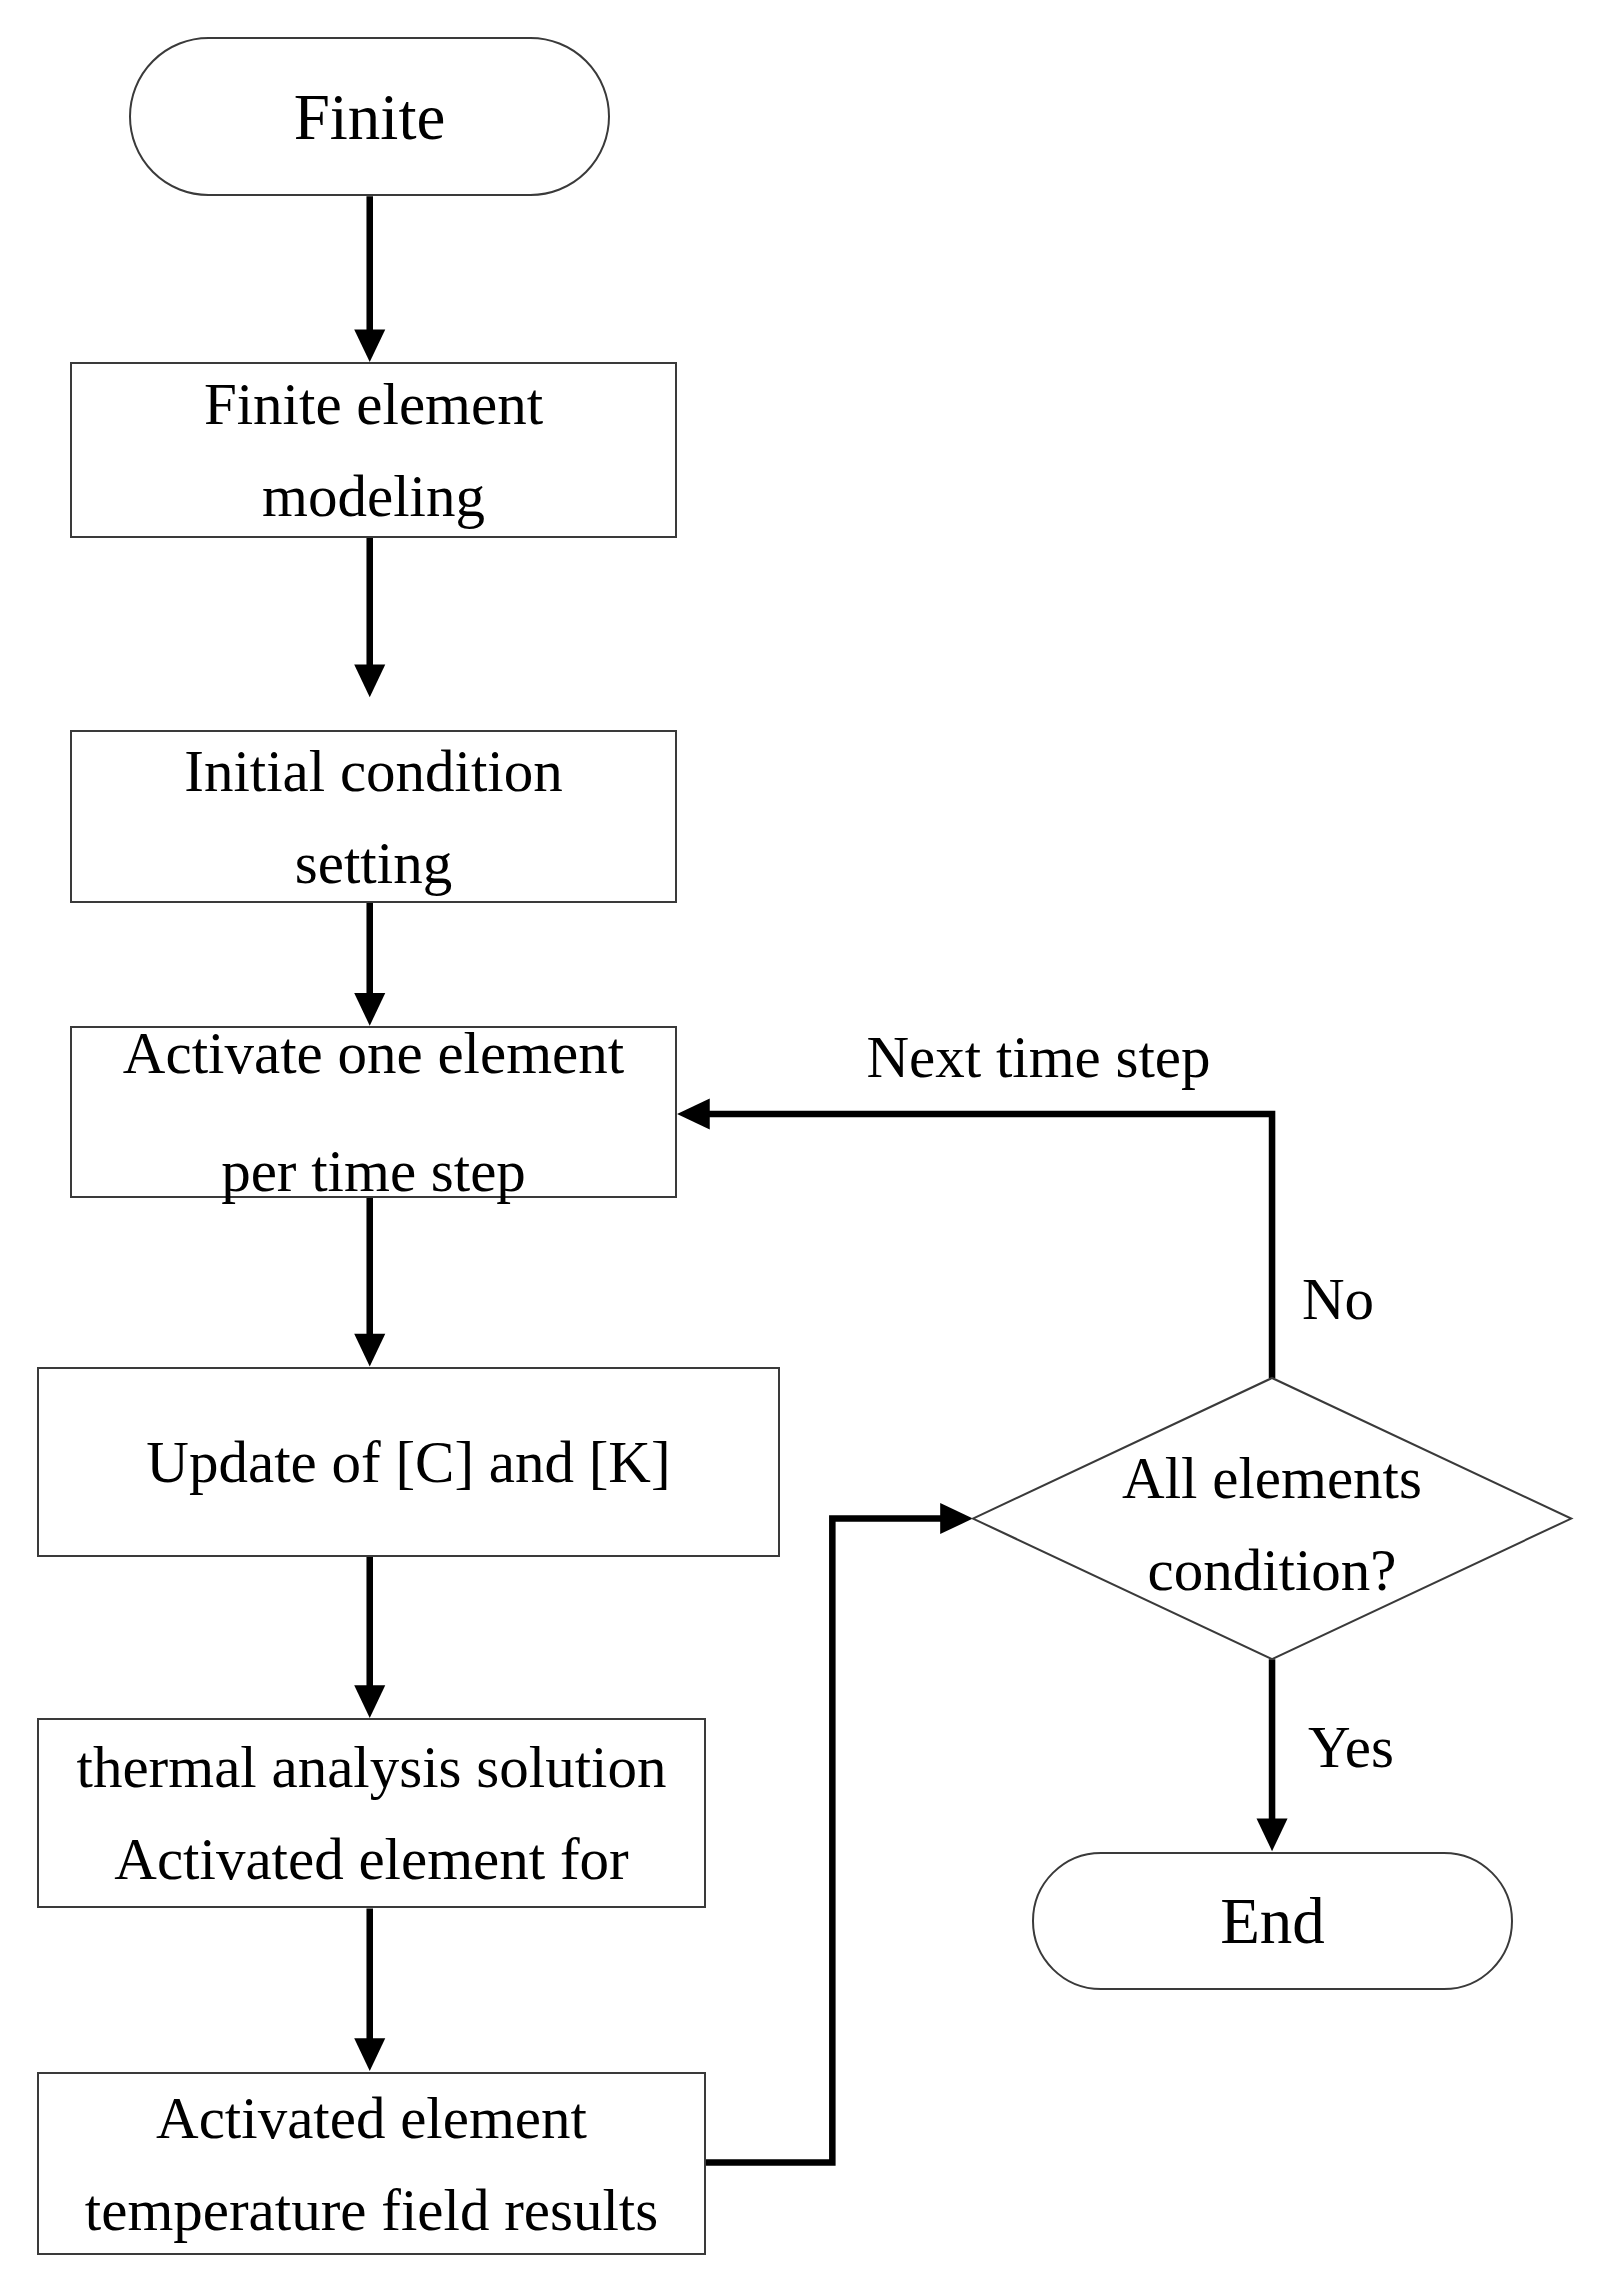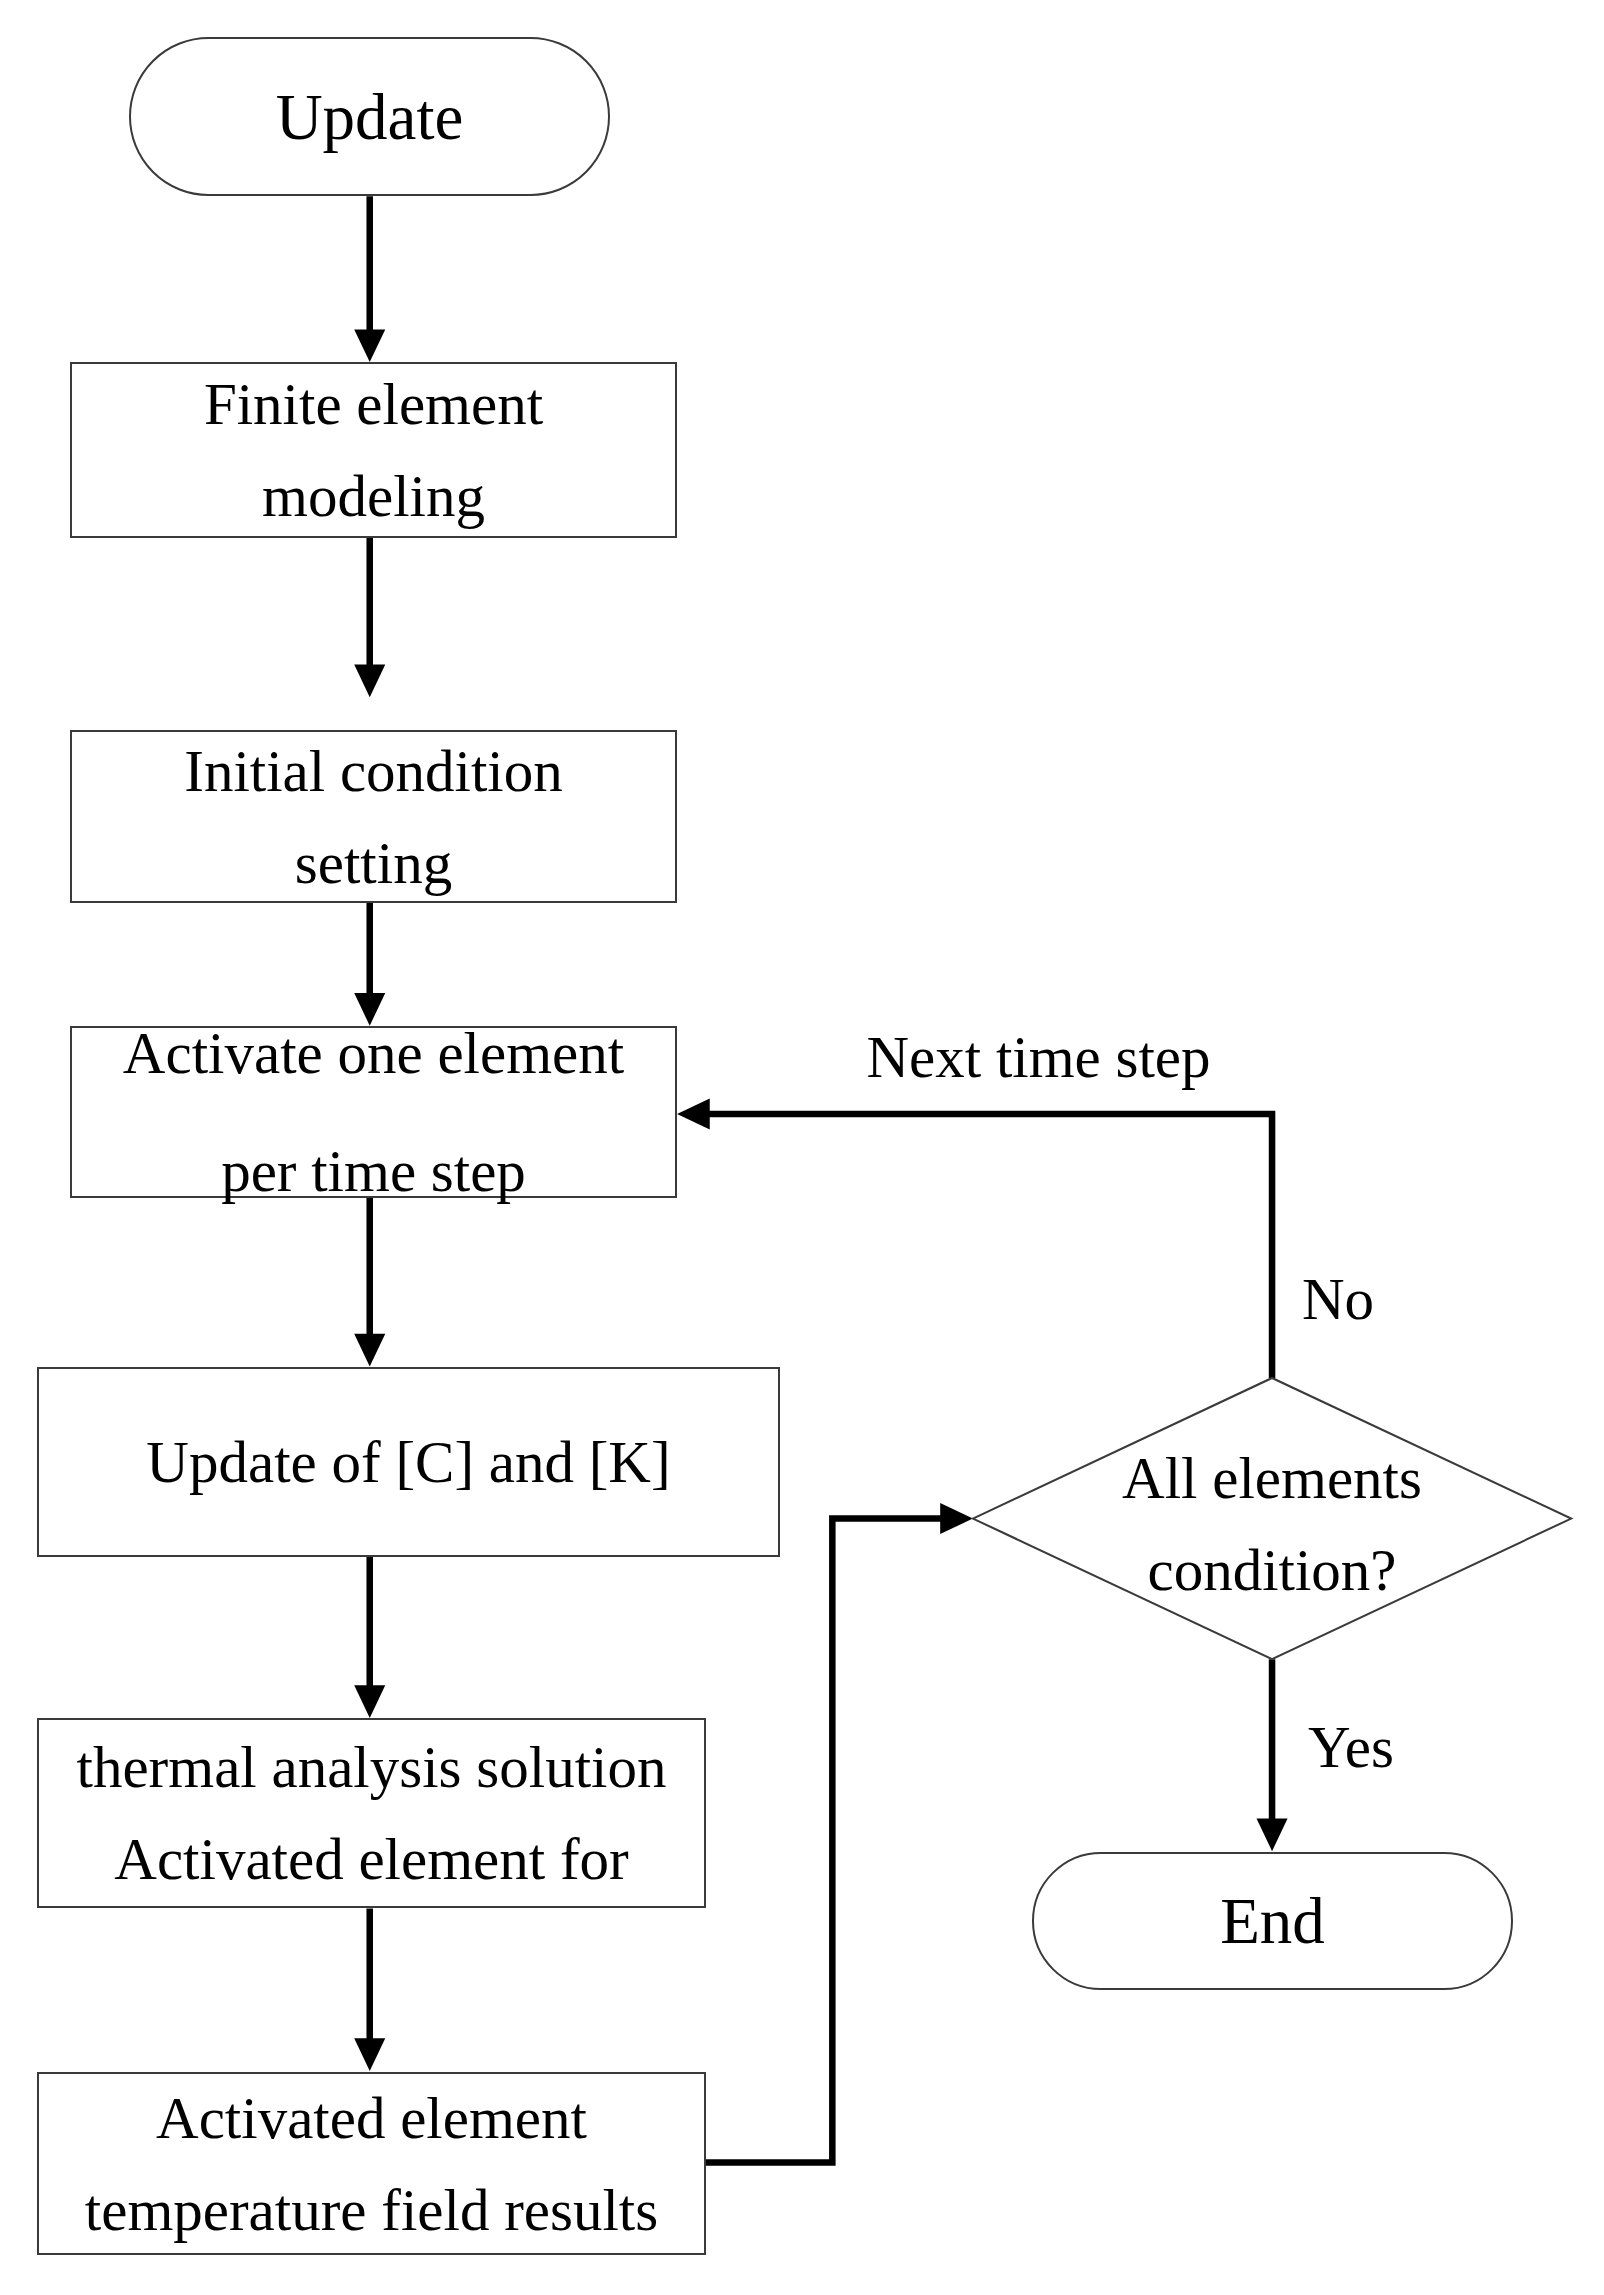--- a/index.html
+++ b/index.html
@@ -83,21 +83,21 @@
     <path class="edge" d="M1556 1686 V 1363 H 866"></path>
     <polygon class="head" points="828,1363 868,1344 868,1382"></polygon>
 
     <path class="edge" d="M1556 2030 V 2227"></path>
     <polygon class="head" points="1556,2265 1537,2225 1575,2225"></polygon>
 
     <polygon class="diamond" points="1190,1858 1556,1686 1922,1858 1556,2030"></polygon>
   </svg>
 
   <div class="node terminator" style="left:129px;top:37px;width:481px;height:159px;">
-    <span>Update</span>
+    <span>Finite</span>
   </div>
 
   <div class="node process" style="left:70px;top:362px;width:607px;height:176px;">
     <span>Finite element</span>
     <span>modeling</span>
   </div>
 
   <div class="node process" style="left:70px;top:697px;width:607px;height:173px;margin-top:33px;">
     <span>Initial condition</span>
     <span>setting</span>

